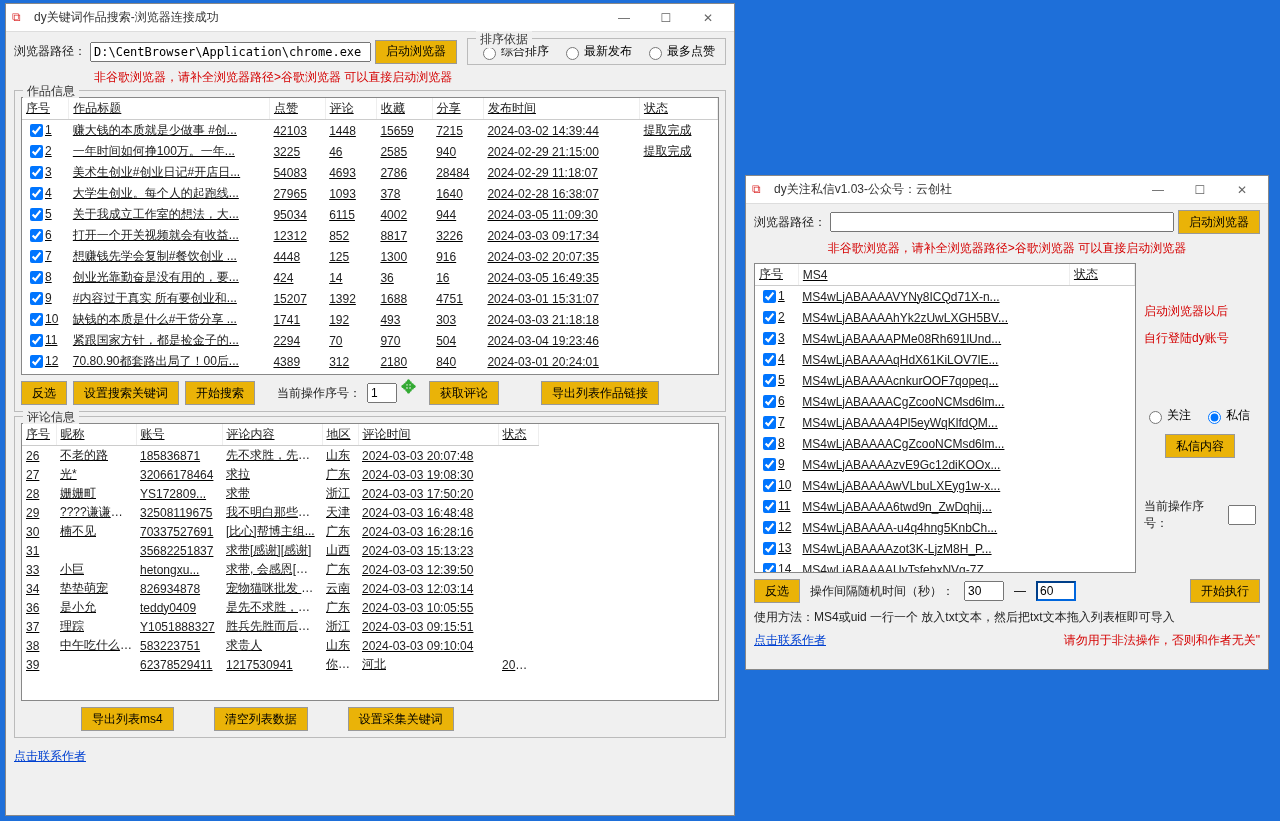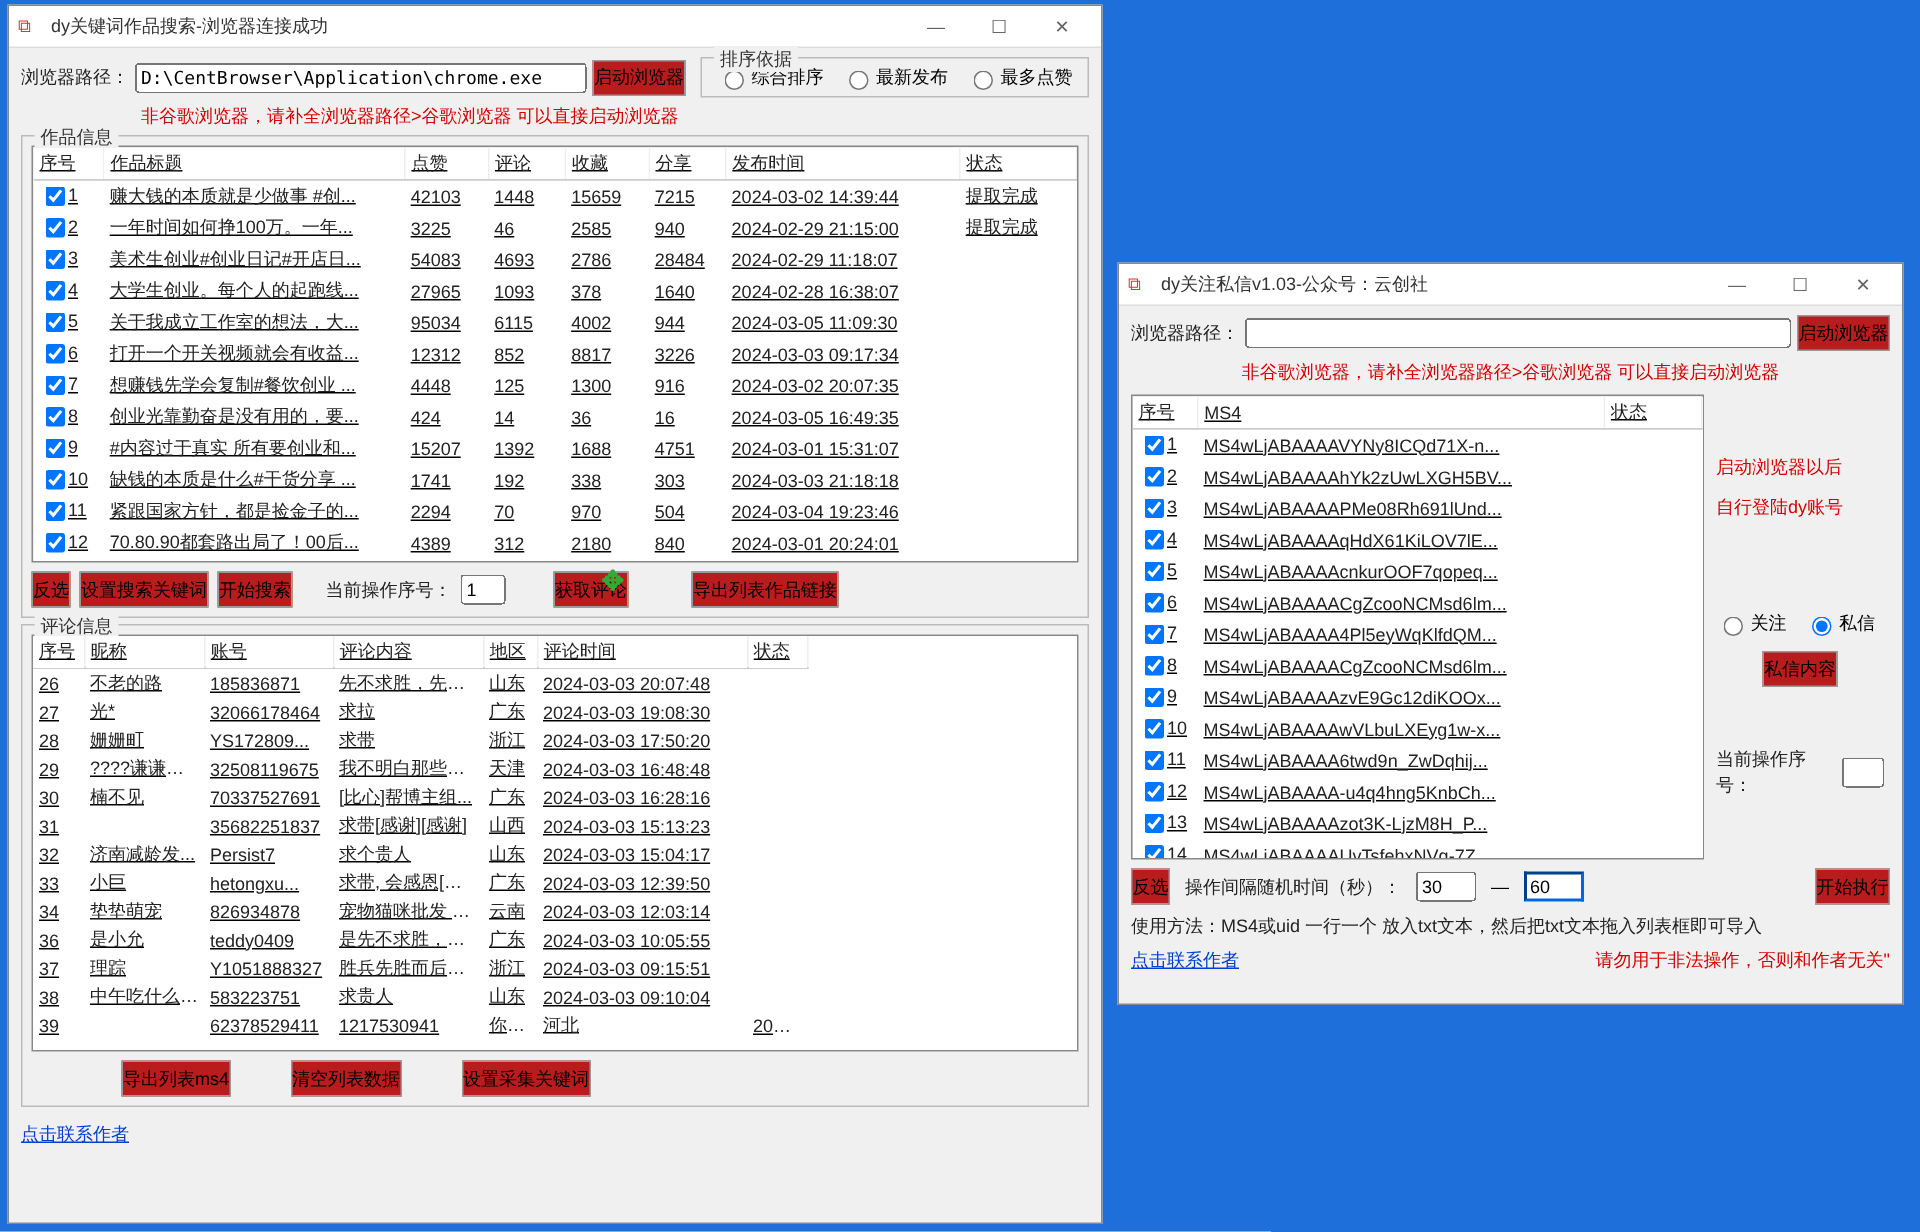--- a/index.html
+++ b/index.html
@@ -6,21 +6,21 @@
 body { margin: 0; background: #1e6fd9; width: 1280px; height: 821px; overflow: hidden; position: relative; }
 .window { position: absolute; background: #f0f0f0; border: 1px solid #888; display: flex; flex-direction: column; }
 .titlebar { height: 28px; background: #fff; display: flex; align-items: center; padding: 0 6px; border-bottom: 1px solid #ddd; }
 .titlebar .icon { width: 16px; height: 16px; margin-right: 6px; display: inline-block; color: #d33; }
 .titlebar .ttl { flex: 1; color: #333; }
 .winbtns { display: flex; gap: 2px; }
 .winbtn { width: 40px; height: 22px; text-align: center; line-height: 20px; color: #666; background: transparent; border: none; cursor: pointer; }
 .body { padding: 6px 8px; display: flex; flex-direction: column; gap: 4px; }
 .row { display: flex; align-items: center; gap: 4px; }
 .label { color: #222; }
-button.btn { background: #b91c1c; border: 1px solid #999; padding: 2px 0; height: 24px; cursor: pointer; }
+button.btn { background: #eab308; border: 1px solid #999; padding: 2px 10px; height: 24px; cursor: pointer; }
 .red { color: #d40000; }
 .blue { color: #0040d0; }
 .fieldset { border: 1px solid #bbb; padding: 6px; margin: 0; position: relative; }
 .fieldset > .legend { position: absolute; top: -8px; left: 8px; background: #f0f0f0; padding: 0 4px; color: #333; }
 .listwrap { border: 1px solid #888; background: #fff; overflow: auto; }
 table.grid { border-collapse: collapse; width: 100%; font-family: SimSun, monospace; }
 table.grid th { text-align: left; font-weight: normal; background: #fff; border-bottom: 1px solid #ccc; border-right: 1px solid #eee; padding: 2px 4px; position: sticky; top: 0; color: #222; }
 table.grid td { padding: 1px 4px; white-space: nowrap; overflow: hidden; text-overflow: ellipsis; color: #222; font-size: 12px; }
 table.grid tr { height: 16px; text-decoration: underline; }
 .ck { width: 13px; height: 13px; vertical-align: middle; margin-right: 2px; }
@@ -164,21 +164,21 @@
                 <td style="max-width: 50px;">1688</td>
                 <td style="max-width: 46px;">4751</td>
                 <td style="max-width: 140px;">2024-03-01 15:31:07</td>
                 <td style="max-width: 70px;"></td>
               </tr>
               <tr>
                 <td style="max-width: 42px;"><input type="checkbox" class="ck" checked="" style="">10</td>
                 <td style="max-width: 180px;">缺钱的本质是什么#干货分享 ...</td>
                 <td style="max-width: 50px;">1741</td>
                 <td style="max-width: 46px;">192</td>
-                <td style="max-width: 50px;">338</td>
+                <td style="max-width: 50px;">493</td>
                 <td style="max-width: 46px;">303</td>
                 <td style="max-width: 140px;">2024-03-03 21:18:18</td>
                 <td style="max-width: 70px;"></td>
               </tr>
               <tr>
                 <td style="max-width: 42px;"><input type="checkbox" class="ck" checked="" style="">11</td>
                 <td style="max-width: 180px;">紧跟国家方针，都是捡金子的...</td>
                 <td style="max-width: 50px;">2294</td>
                 <td style="max-width: 46px;">70</td>
                 <td style="max-width: 50px;">970</td>
@@ -285,29 +285,20 @@
                 <td style="max-width: 140px;">2024-03-03 16:28:16</td>
                 <td style="max-width: 40px;"></td>
               </tr>
               <tr>
                 <td style="max-width: 34px;">31</td>
                 <td style="max-width: 80px;"></td>
                 <td style="max-width: 86px;">35682251837</td>
                 <td style="max-width: 100px;">求带[感谢][感谢]</td>
                 <td style="max-width: 36px;">山西</td>
                 <td style="max-width: 140px;">2024-03-03 15:13:23</td>
-                <td style="max-width: 40px;"></td>
-              </tr>
-              <tr>
-                <td style="max-width: 34px;">32</td>
-                <td style="max-width: 80px;">济南减龄发...</td>
-                <td style="max-width: 86px;">Persist7</td>
-                <td style="max-width: 100px;">求个贵人</td>
-                <td style="max-width: 36px;">山东</td>
-                <td style="max-width: 140px;">2024-03-03 15:04:17</td>
                 <td style="max-width: 40px;"></td>
               </tr>
               <tr>
                 <td style="max-width: 34px;">33</td>
                 <td style="max-width: 80px;">小巨</td>
                 <td style="max-width: 86px;">hetongxu...</td>
                 <td style="max-width: 100px;">求带, 会感恩[比心]</td>
                 <td style="max-width: 36px;">广东</td>
                 <td style="max-width: 140px;">2024-03-03 12:39:50</td>
                 <td style="max-width: 40px;"></td>

